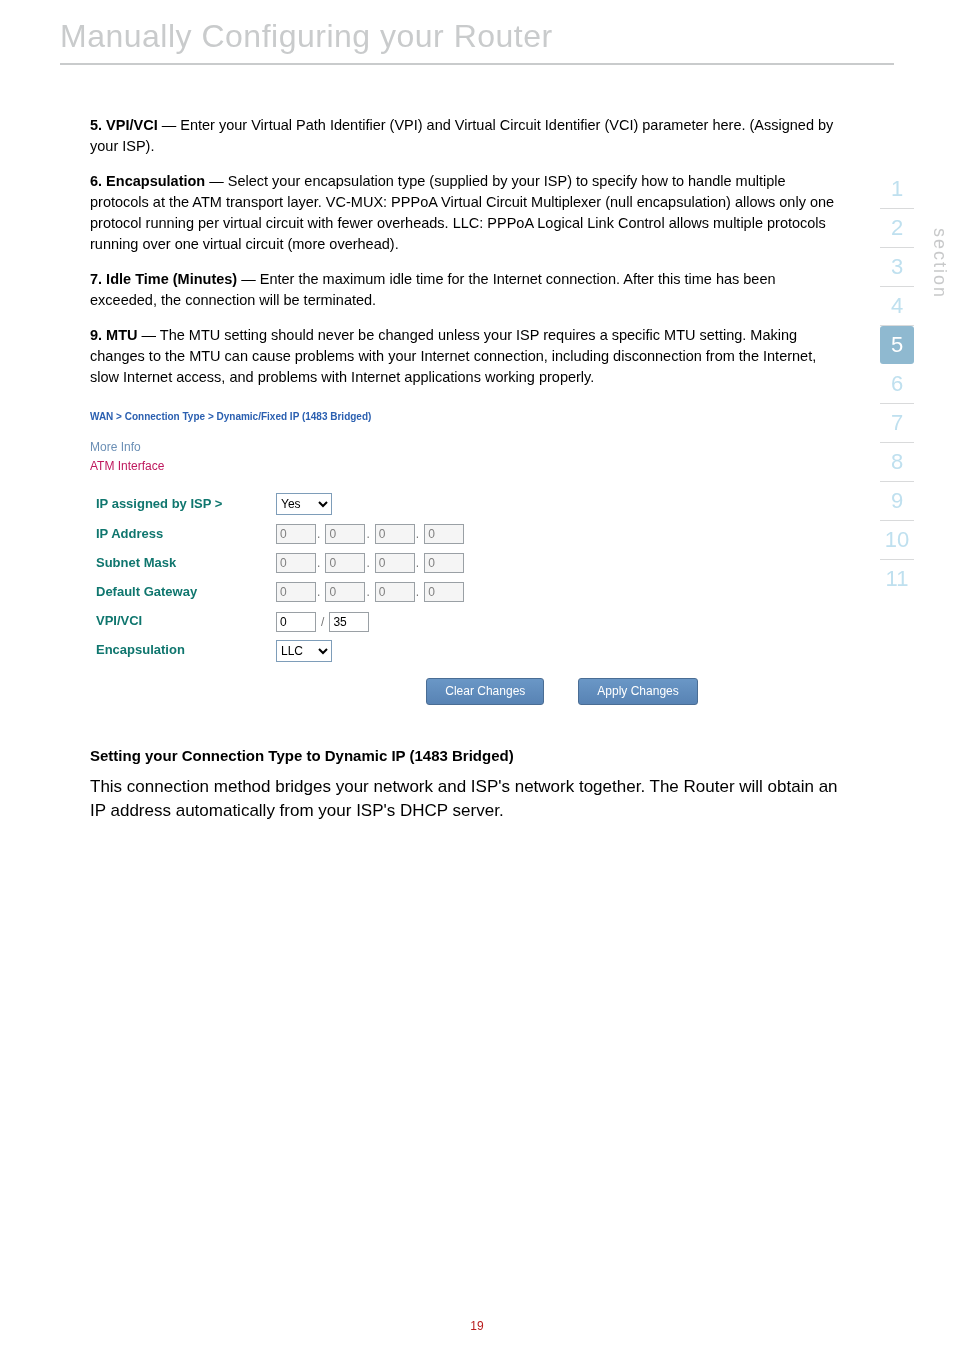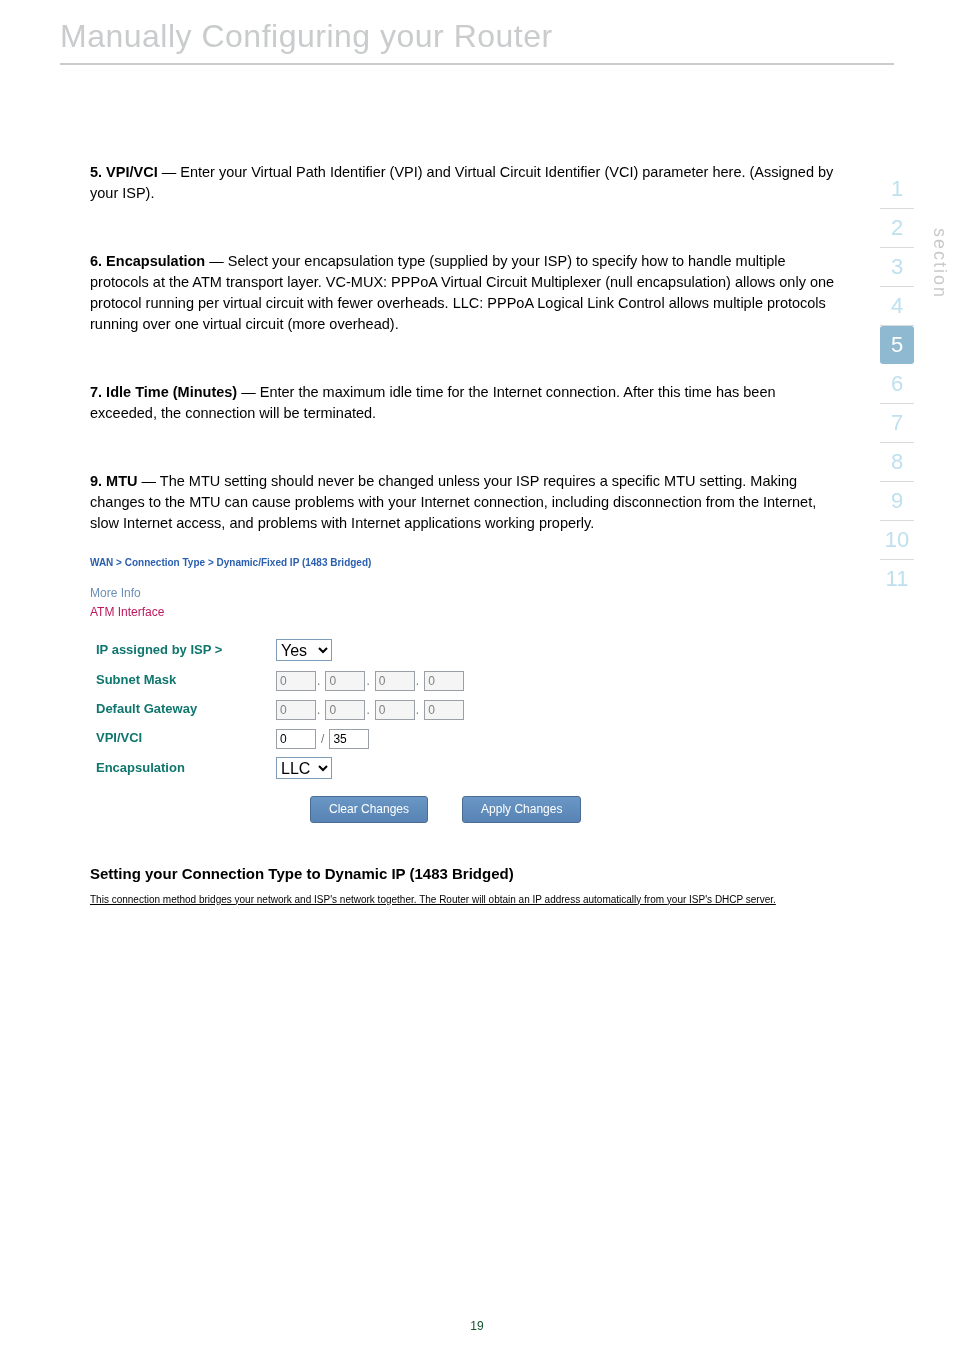--- a/index.html
+++ b/index.html
@@ -22,21 +22,21 @@
     border: none;
     border-top: 2px solid #c9cbcc;
     margin: 0 60px 0 60px;
   }
   .content {
     padding: 50px 110px 0 90px;
     font-size: 14.5px;
     line-height: 1.45;
     color: #000;
   }
-  .item { margin-bottom: 14px; margin-top: 47px; }
+  .item { margin-bottom: 14px; }
   .item .num-label { font-weight: bold; }
   .section-nav {
     position: absolute;
     right: 28px;
     top: 170px;
     width: 58px;
     text-align: center;
   }
   .section-label {
     position: absolute;
@@ -105,48 +105,48 @@
   }
   .dot {
     color: #777;
     font-size: 12px;
     padding: 0 1px;
   }
   select.sel {
     height: 22px;
     border: 1px solid #7e9db9;
     background: #fff;
-    font-size: 16px;
-  }
-  .btnrow { margin: 12px 0 8px 220px; }
+    font-size: 12px;
+  }
+  .btnrow { margin: 12px 0 8px 220px; text-align: center; }
   .ui-btn {
     display: inline-block;
     background: linear-gradient(#6a97c6, #5883b4);
     color: #fff;
     font-size: 12px;
     padding: 4px 18px;
     border: 1px solid #4a6d94;
     border-radius: 3px;
     margin-right: 30px;
     cursor: pointer;
   }
   .sub-heading {
     font-weight: bold;
     font-size: 15px;
     margin-top: 40px;
     margin-bottom: 8px;
   }
-  .para { font-size: 10px; line-height: 1.45; text-decoration: underline; }
+  .para { font-size: 17px; line-height: 1.45; }
   .page-num {
     position: absolute;
     bottom: 30px;
     width: 100%;
     text-align: center;
     font-size: 12px;
-    color: #14532d;
+    color: #b91c1c;
   }
 </style>
 </head>
 <body>
 
 <div class="page-title">Manually Configuring your Router</div>
 <hr class="title-rule">
 
 <div class="section-label">section</div>
 <div class="section-nav">
@@ -186,20 +186,29 @@
     <tbody>
         <tr>
       <td class="form-label">IP assigned by ISP &gt;</td>
       <td>
         <select class="sel" style="width:56px">
           <option>Yes</option>
         </select>
       </td>
     </tr>
     <tr>
+      <td class="form-label">IP Address</td>
+      <td>
+        <input class="octet" value="0" style=""><span class="dot">.</span>
+        <input class="octet" value="0" style=""><span class="dot">.</span>
+        <input class="octet" value="0" style=""><span class="dot">.</span>
+        <input class="octet" value="0" style="">
+      </td>
+    </tr>
+    <tr>
       <td class="form-label">Subnet Mask</td>
       <td>
         <input class="octet" value="0" style=""><span class="dot">.</span>
         <input class="octet" value="0" style=""><span class="dot">.</span>
         <input class="octet" value="0" style=""><span class="dot">.</span>
         <input class="octet" value="0" style="">
       </td>
     </tr>
     <tr>
       <td class="form-label">Default Gateway</td>

